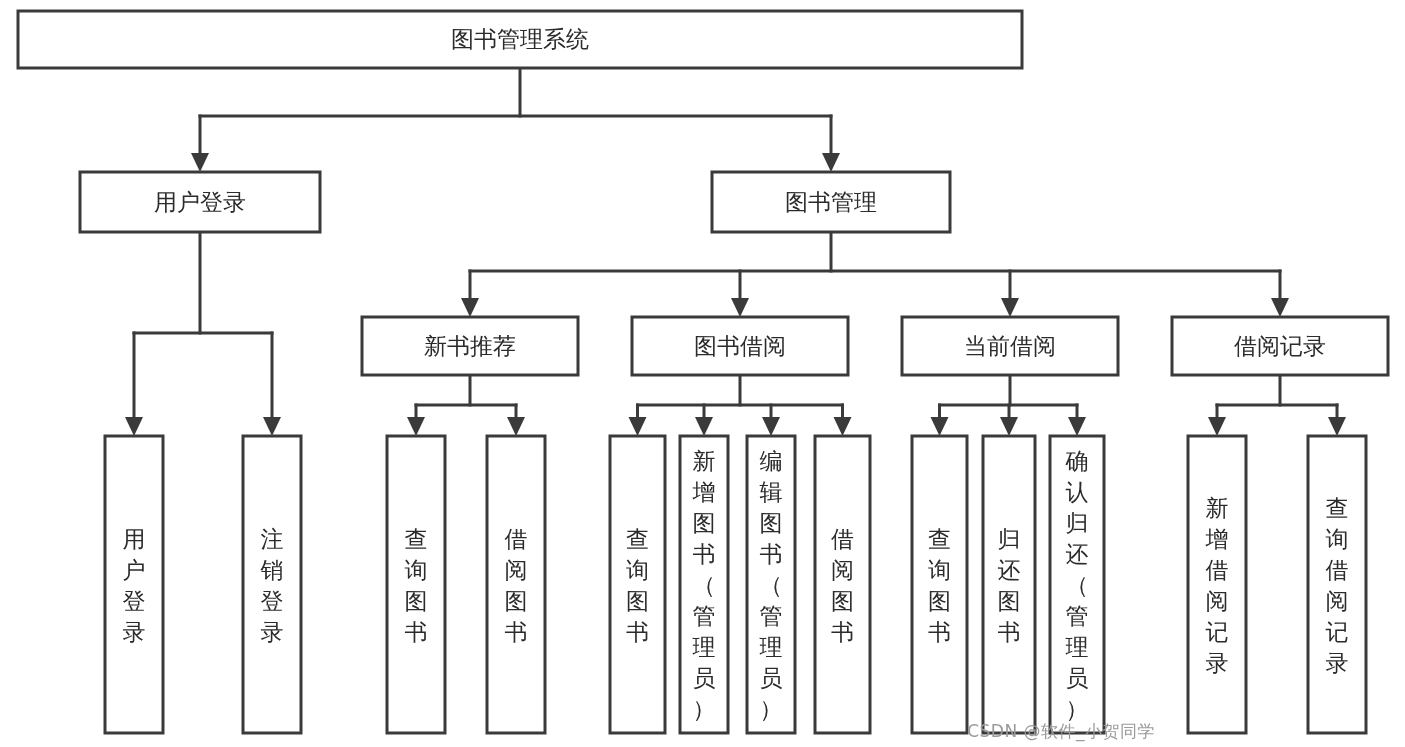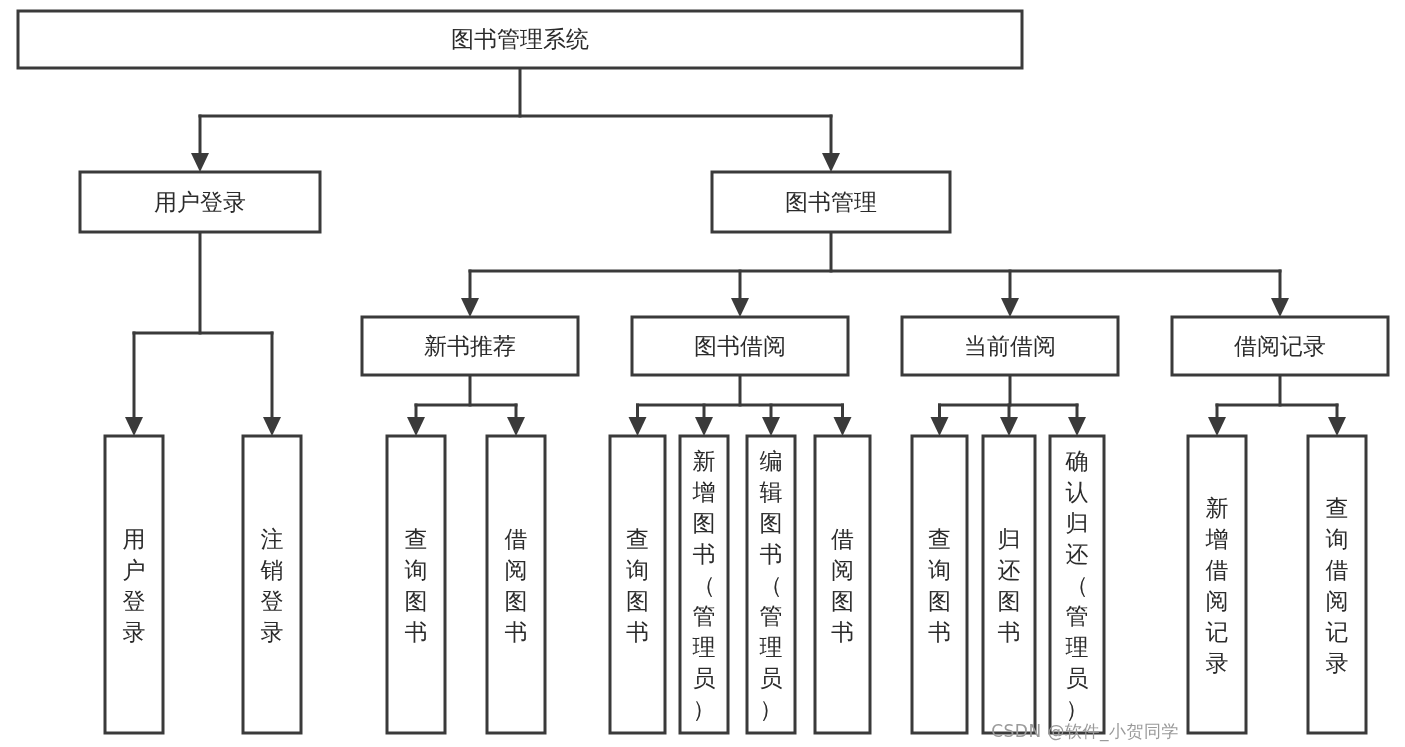--- a/index.html
+++ b/index.html
@@ -11,21 +11,20 @@
     width: 1405px;
     height: 747px;
     font-family: "DejaVu Sans", "Liberation Sans", sans-serif;
     overflow: hidden;
     position: relative;
   }
   #diagram-root {
     position: relative;
     width: 1163px;
     height: 747px;
-    padding-left: 24px;
   }
   svg#tree-svg {
     position: absolute;
     left: 0;
     top: 0;
     width: 1405px;
     height: 747px;
   }
   .node-box {
     fill: #ffffff;

